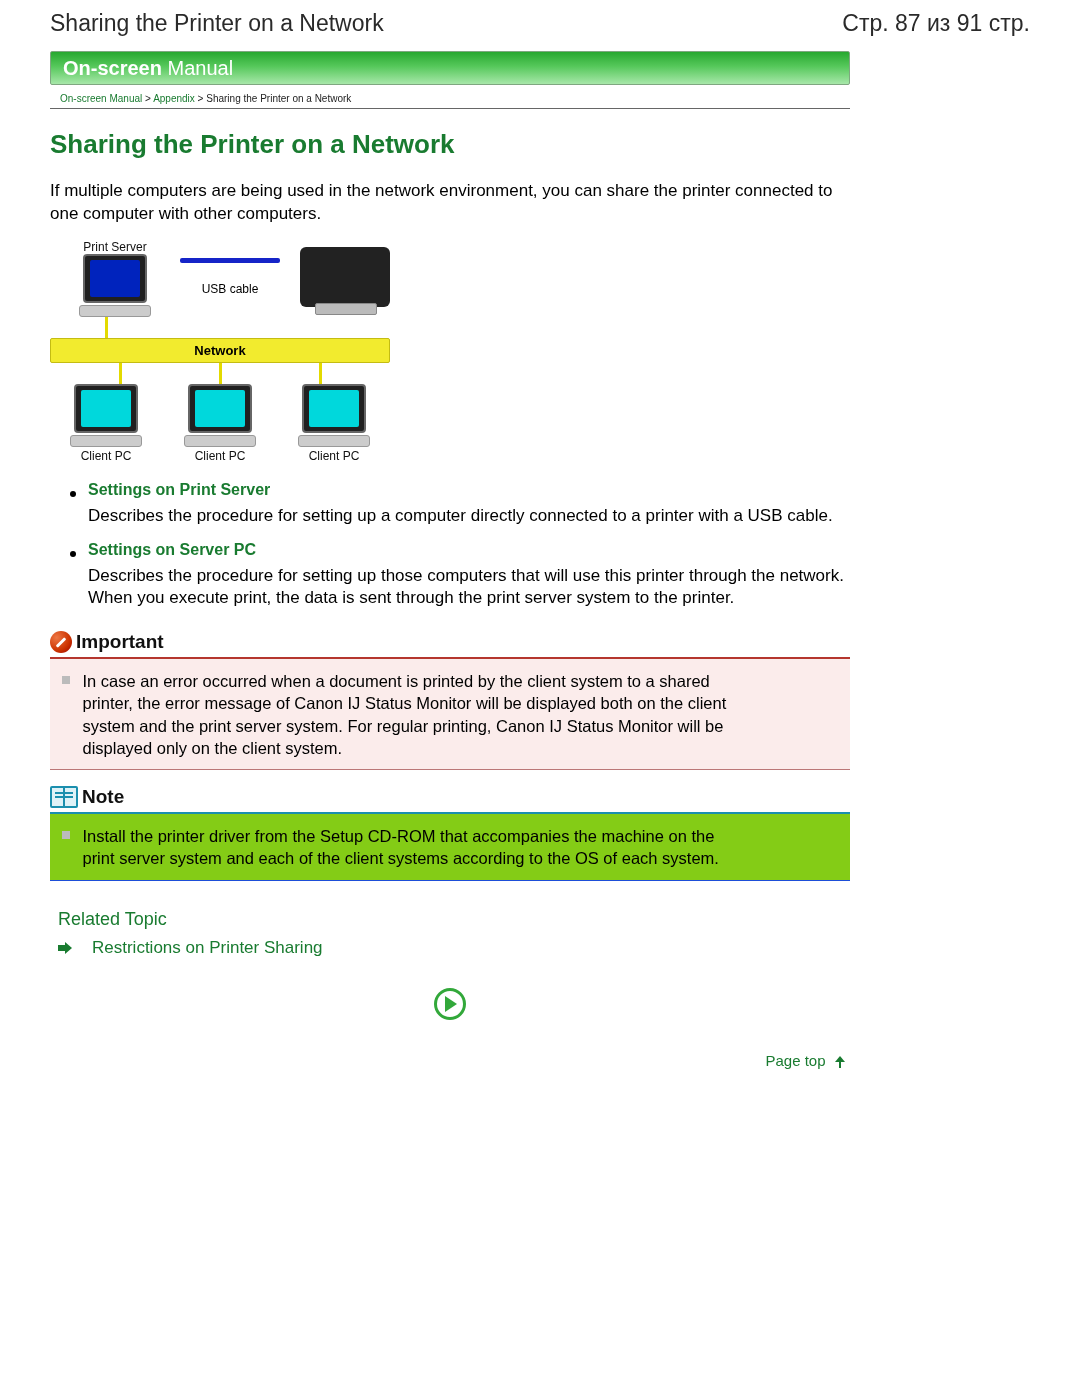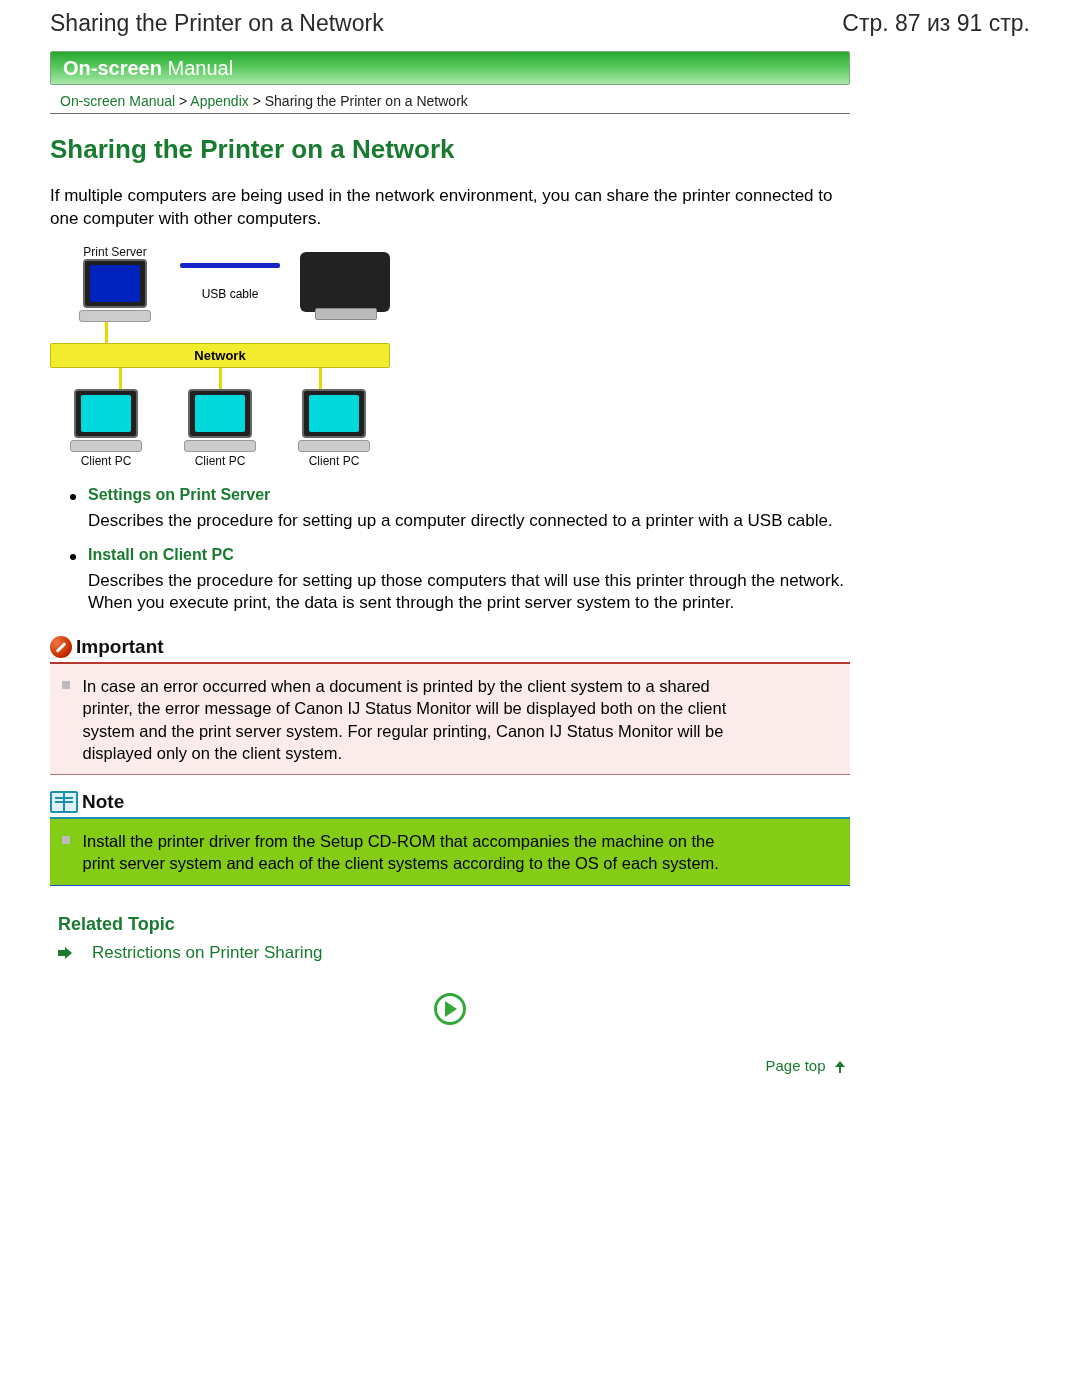--- a/index.html
+++ b/index.html
@@ -28,21 +28,21 @@
     border: 1px solid #7fa780;
     border-radius: 2px;
     color: #fff;
     padding: 5px 12px 4px 12px;
     font-size: 20px;
     font-weight: bold;
     margin-bottom: 2px;
   }
   .banner .thin { font-weight: normal; }
   .breadcrumb {
-    font-size: 14px;
+    font-size: 10px;
     padding: 6px 6px 4px 10px;
     border-bottom: 1px solid #666;
     margin-bottom: 20px;
   }
   .breadcrumb .link { color: #197b30; text-decoration: none; cursor: pointer; }
   .breadcrumb .sep, .breadcrumb .cur { color: #222; }
   h1.main-title {
     color: #197b30;
     font-size: 26px;
     margin: 0 0 20px 0;
@@ -85,21 +85,21 @@
     font-size:13px; font-weight:bold; padding:4px 0; margin: 0 0 0 0;
     border-radius:2px;
   }
   .dg-net-stems-bottom { display:flex; justify-content:space-around; padding: 0 20px;}
   .dg-clients-row { display:flex; justify-content:space-between; padding:0 6px; margin-top:-4px;}
   .dg-clients-row .dg-computer { width: 100px;}
 
   .settings-list { margin: 0 0 22px 20px; }
   .settings-item { margin: 0 0 14px 0; }
   .settings-item .bullet-line{
-    display:flex; align-items:flex-start;
+    display:flex; align-items:center;
   }
   .settings-item .dot{
     width:6px; height:6px; background:#000; border-radius:50%; margin:8px 12px 0 0; flex-shrink:0;
   }
   .settings-item .link-title{
     color:#197b30; font-weight:bold; font-size:16px; cursor:pointer;
   }
   .settings-item .desc{
     margin:6px 0 0 18px; font-size:17px; line-height:1.3;
   }
@@ -140,21 +140,21 @@
      background:#84cc16;
   }
   .callout-box .sq{
      display:inline-block; width:8px; height:8px; background:#bbb; margin:6px 8px 0 -18px; vertical-align:top;
   }
   .callout-box .text{
      display:inline-block; width: 660px; vertical-align:top; font-size:16.5px; line-height:1.35;
   }
 
   .related-topic-title{
-     color:#197b30; font-weight:bold; font-size:18px; margin: 28px 0 8px 8px;
+     color:#197b30; font-weight:normal; font-size:18px; margin: 28px 0 8px 8px;
   }
   .related-link-row{
      display:flex; align-items:center; gap:20px; margin:0 0 30px 8px;
   }
   .ico-arrow-right{
      width:14px; height:12px; display:inline-block; position:relative;
   }
   .ico-arrow-right::before{
      content:""; position:absolute; left:0; top:3px; width:7px; height:6px; background:#197b30;
   }
@@ -268,21 +268,21 @@
     <div class="settings-item">
       <div class="bullet-line">
         <span class="dot"></span>
         <span class="link-title">Settings on Print Server</span>
       </div>
       <div class="desc">Describes the procedure for setting up a computer directly connected to a printer with a USB cable.</div>
     </div>
     <div class="settings-item">
       <div class="bullet-line">
         <span class="dot"></span>
-        <span class="link-title">Install on Client PC</span>
+        <span class="link-title">Settings on Server PC</span>
       </div>
       <div class="desc" style="white-space:pre-line">Describes the procedure for setting up those computers that will use this printer through the network.
 When you execute print, the data is sent through the print server system to the printer.</div>
     </div>
   </div>
 
   <div class="callout-head">
     <span class="ico-important"></span>
     <span class="label">Important</span>
   </div>

